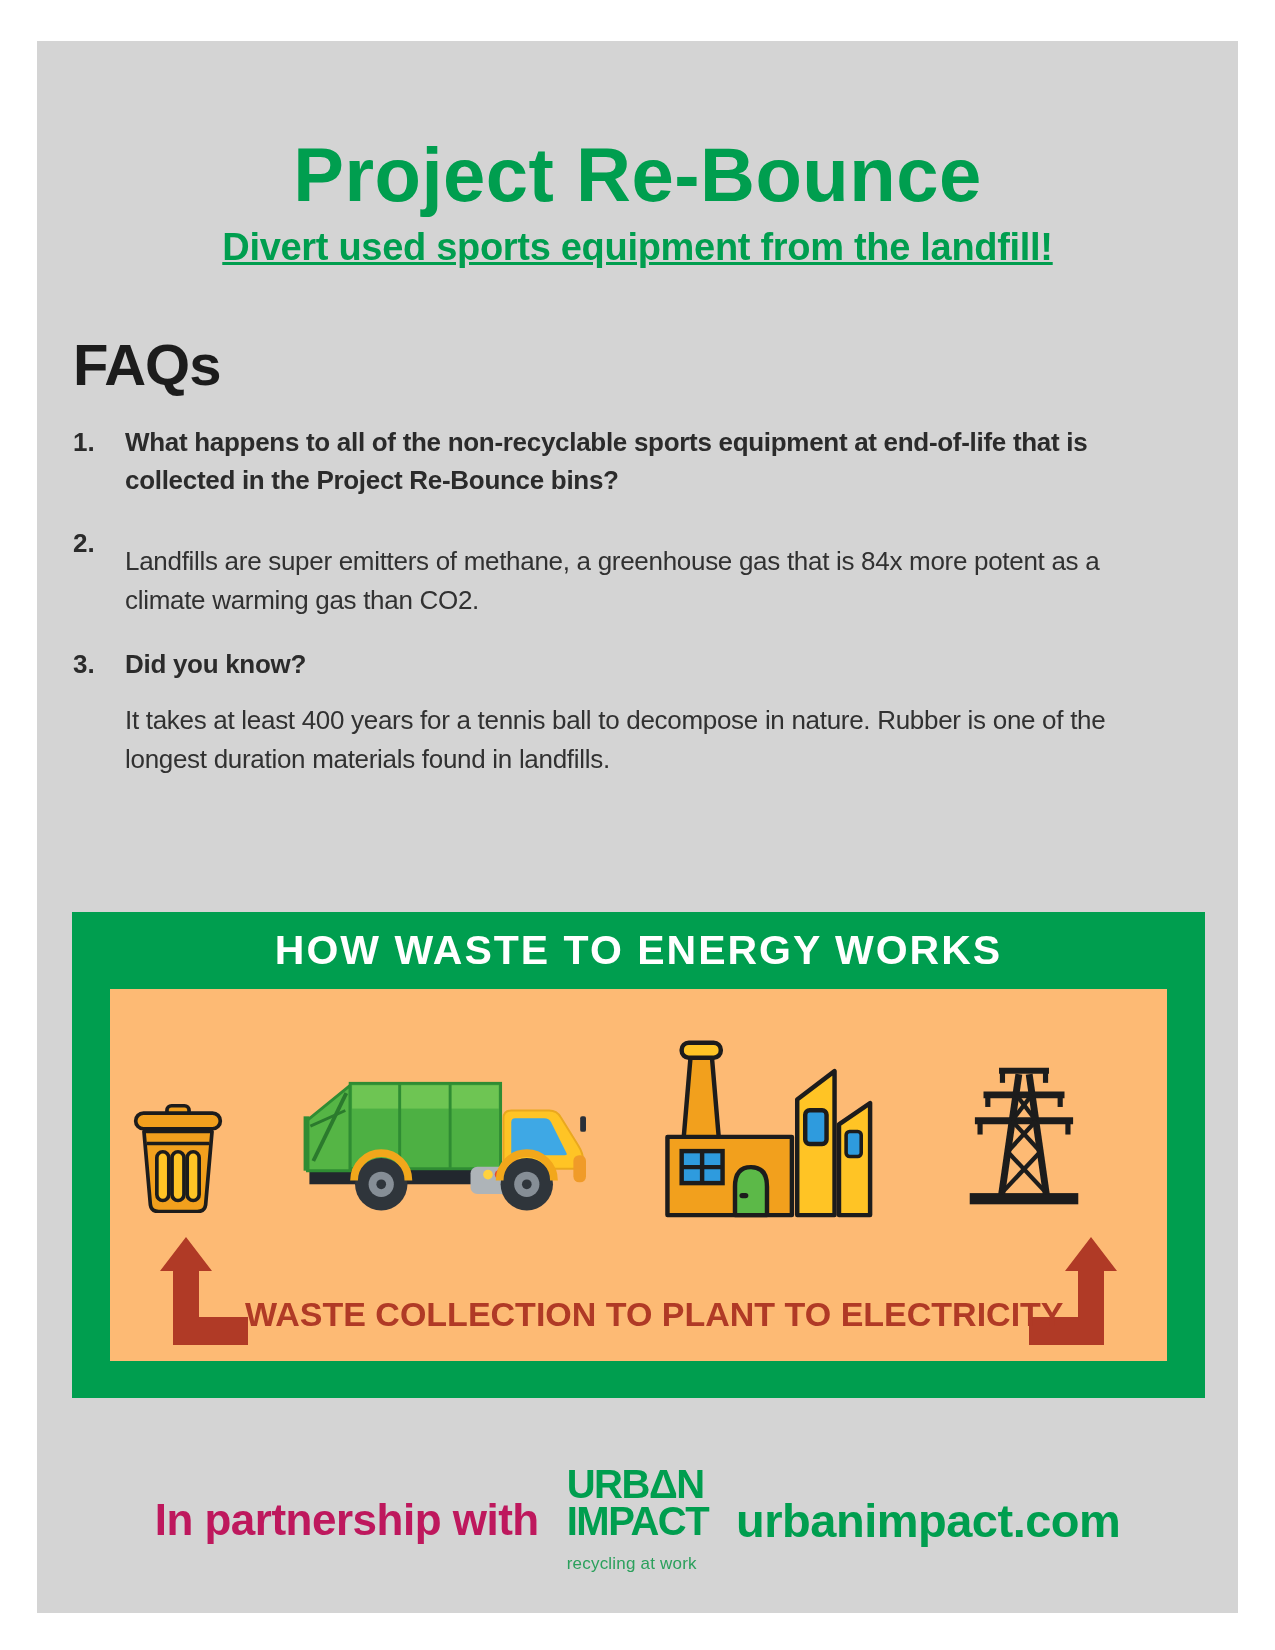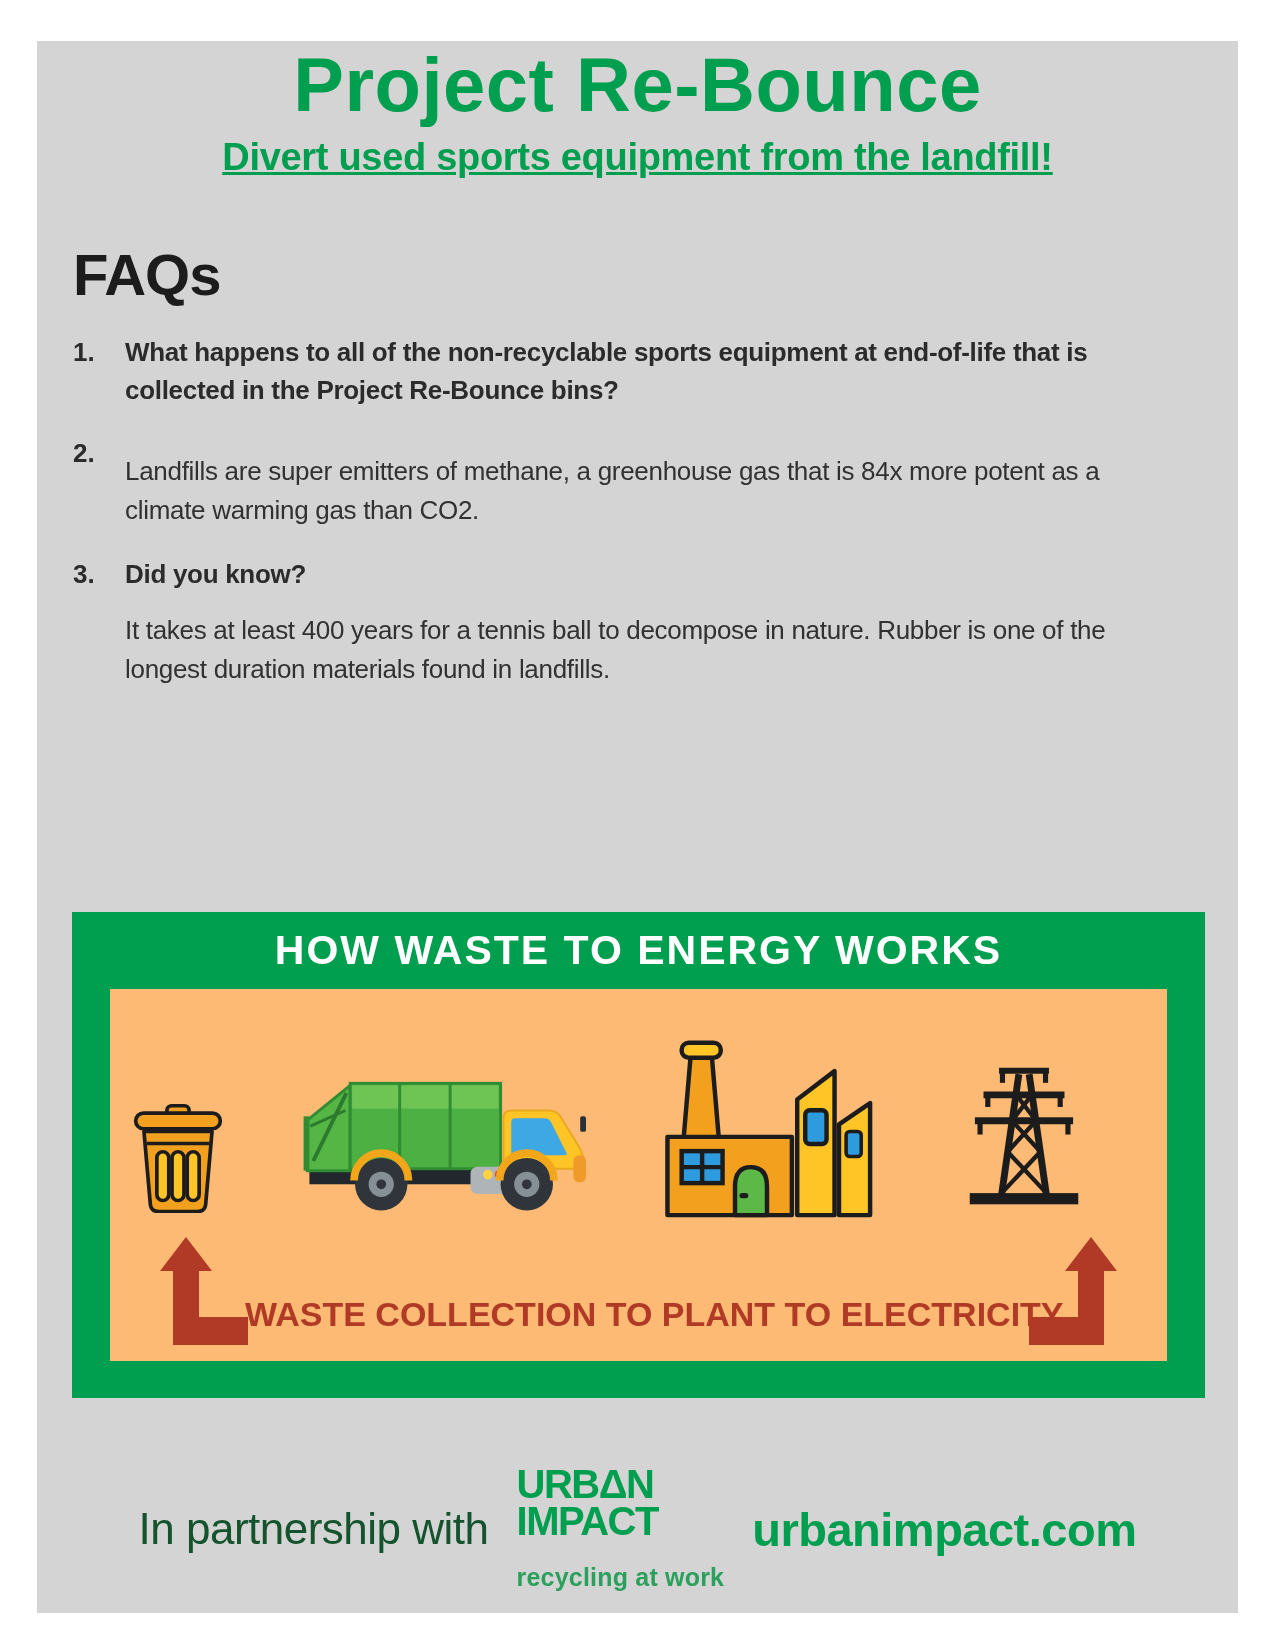--- a/index.html
+++ b/index.html
@@ -10,21 +10,21 @@
     position: relative;
     -webkit-font-smoothing: antialiased;
   }
   .panel {
     position: absolute; left: 37px; top: 41px;
     width: 1201px; height: 1572px;
     background: #d4d4d4;
   }
   
   .title {
-    margin: 0; 
+    margin: 0; padding-top: 90px;
     text-align: center;
     font-size: 76px; font-weight: bold;
     color: #009e4f; letter-spacing: 0.5px;
   }
   .subtitle {
     margin: 8px 14px 0; text-align: center;
     font-size: 38px; font-weight: bold;
     color: #009e4f; letter-spacing: -0.3px; text-decoration: underline;
   }
   
@@ -81,30 +81,30 @@
     color: #b03a26; letter-spacing: 0px;
     white-space: nowrap;
   }
   
   .footer {
     position: absolute; left: 0; top: 1425px; width: 100%;
     display: flex; justify-content: center; align-items: center;
     gap: 28px;
   }
   .footer-text {
-    font-size: 44px; font-weight: normal; color: #14532d;
+    font-size: 44px; font-weight: bold; color: #be185d;
     letter-spacing: -0.5px;
   }
   .footer-site {
     font-size: 47px; font-weight: bold; color: #009e4f;
     letter-spacing: -0.5px;
   }
   .ui-logo { text-align: left; color: #009e4f; }
   .ui-logo-line { font-size: 40px; font-weight: bold; line-height: 0.93; letter-spacing: -1.5px; }
-  .ui-logo-tagline { font-size: 25px; font-weight: bold; color: #2ba05c; margin-top: 23px; letter-spacing: 0.2px; }
+  .ui-logo-tagline { font-size: 17px; font-weight: normal; color: #2ba05c; margin-top: 14px; letter-spacing: 0.2px; }
 </style>
 </head>
 <body>
 
 <div class="panel">
 
   <h1 class="title">Project Re-Bounce</h1>
   <h2 class="subtitle">Divert used sports equipment from the landfill!</h2>
 
   <h3 class="faq-heading">FAQs</h3>

